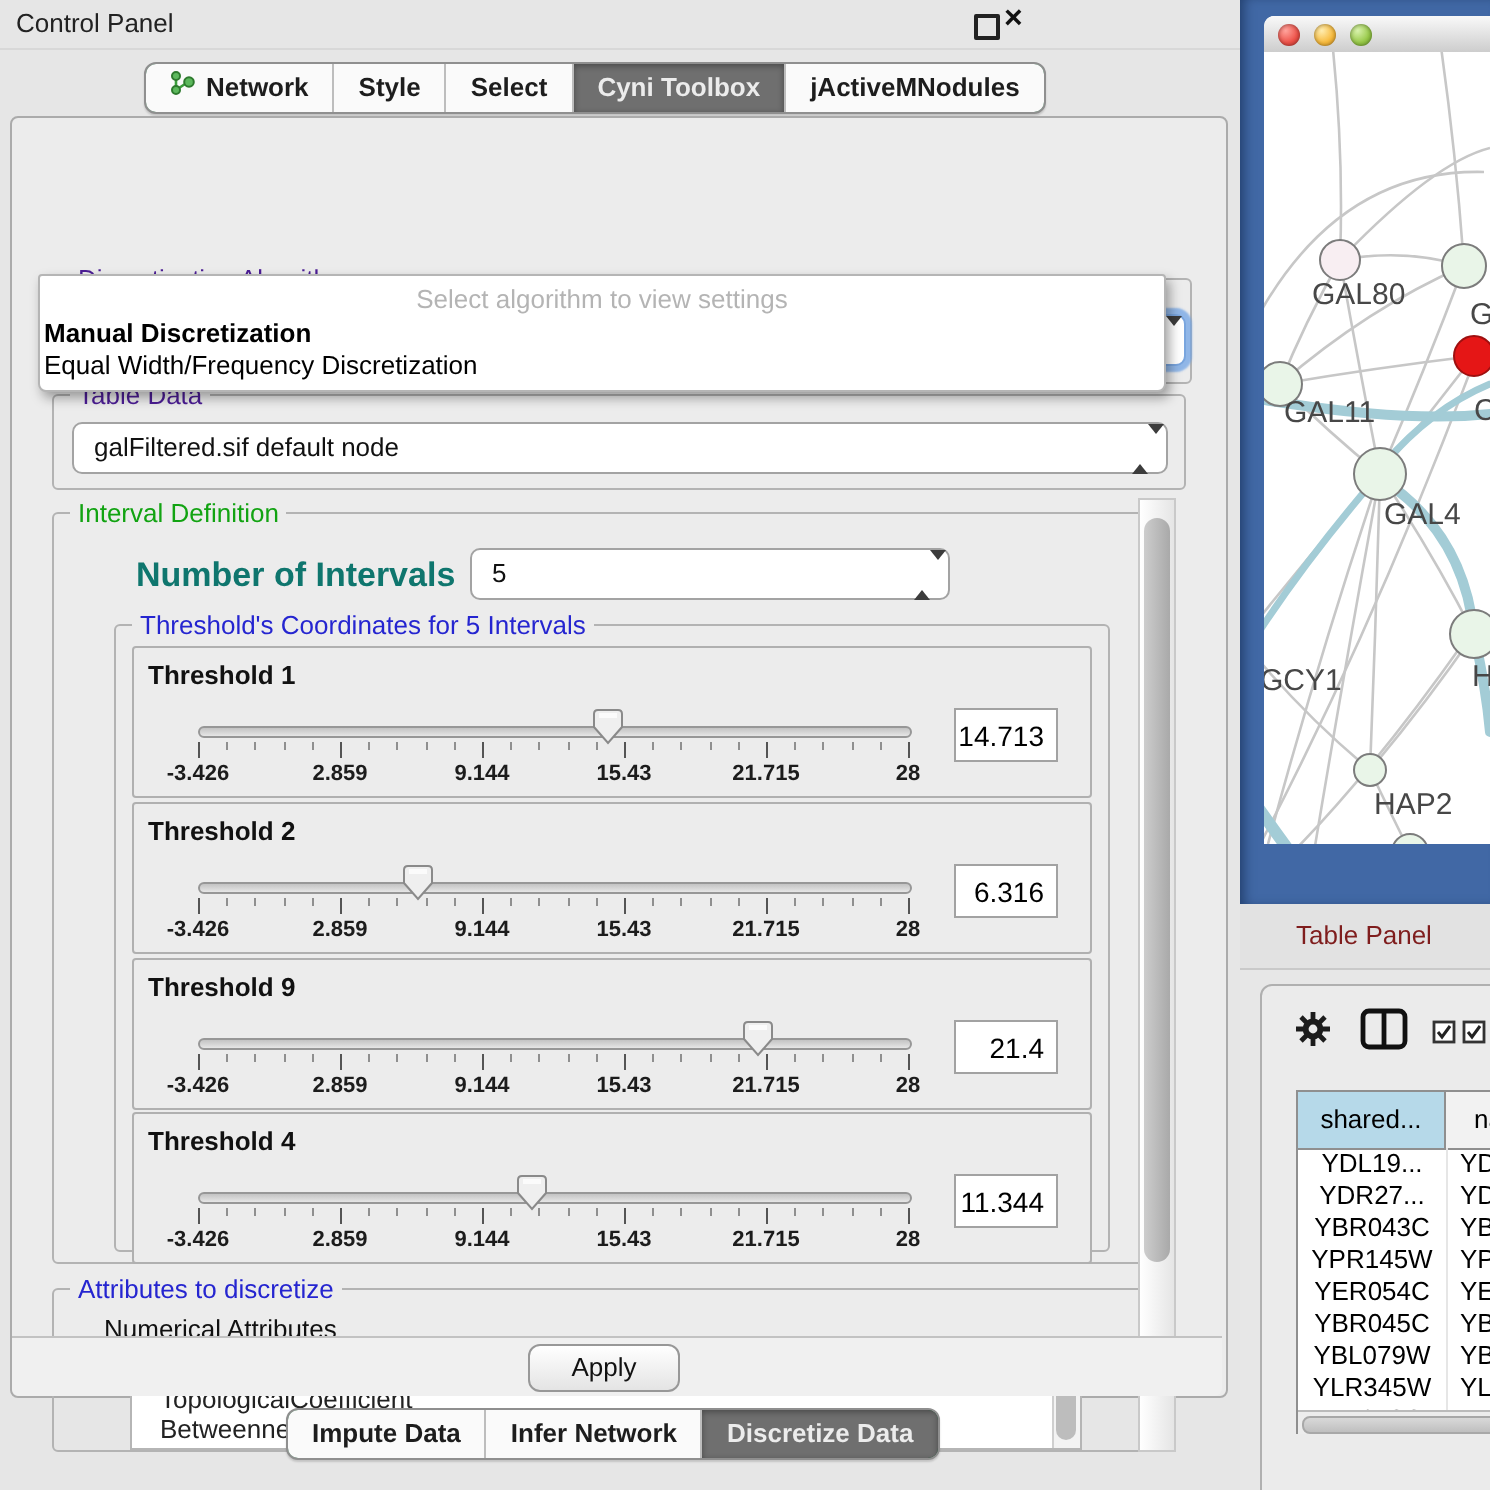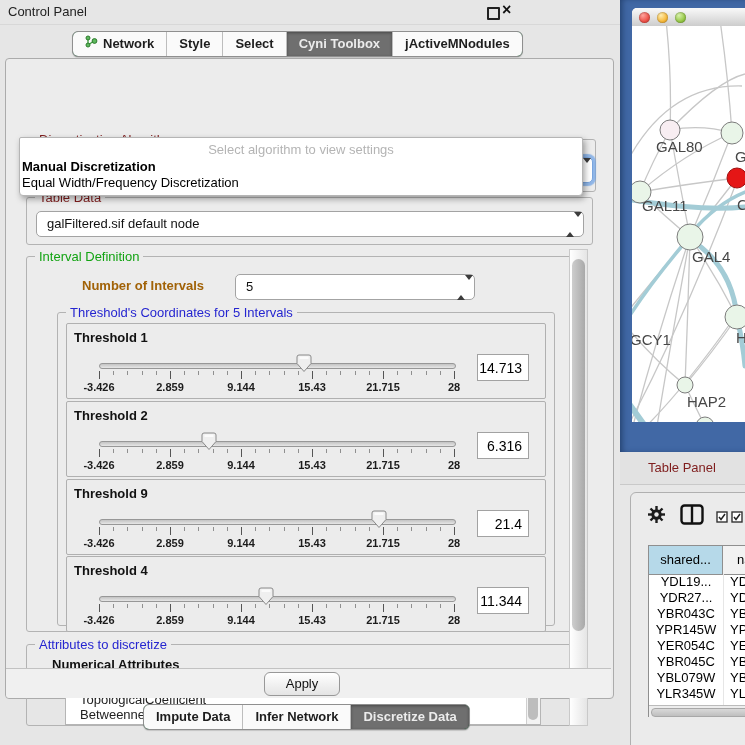--- a/index.html
+++ b/index.html
@@ -16,21 +16,21 @@
   .seg{padding:0 12px;line-height:24px;font-size:13px;font-weight:700;color:#1d1d1d;
     border-left:1px solid #bdbdbd;display:flex;align-items:center;gap:5px;background:#fafafa;}
   .seg:first-child{border-left:none;}
   .seg.active{background:#6f6f6f;color:#ececec;box-shadow:inset 0 1px 3px rgba(0,0,0,.35);}
   #tabs-top{left:72px;top:31px;}
   #tabs-bottom{left:143px;top:704px;}
   #main-frame{left:5px;top:58px;width:607px;height:639px;background:#ececec;
     border:1px solid #ababab;border-radius:4px;}
   .groupbox{border:1px solid #b3b3b3;border-radius:3px;}
   .gtitle{position:absolute;top:-8px;left:8px;background:#ececec;padding:0 4px;
-    font-size:13px;color:#7f1d1d;white-space:nowrap;}
+    font-size:13px;color:#4c1d95;white-space:nowrap;}
   .gtitle.green{color:#12a312;} .gtitle.blue{color:#2525d0;}
   .combo{background:#fff;border:1px solid #a3a3a3;border-radius:5px;height:24px;
     font-size:13px;color:#111;}
   .combo .val{position:absolute;left:10px;top:4px;}
   .stepper{position:absolute;right:8px;top:5px;width:9px;}
   .stp-up{width:0;height:0;border-left:4px solid transparent;border-right:4px solid transparent;
     border-bottom:5px solid #3c3c3c;margin-bottom:3px;}
   .stp-dn{width:0;height:0;border-left:4px solid transparent;border-right:4px solid transparent;
     border-top:5px solid #3c3c3c;}
   #disc-group{left:20px;top:80px;width:568px;height:51px;}
@@ -40,39 +40,39 @@
     border:1px solid #b5b5b5;border-radius:2px 2px 4px 4px;
     box-shadow:2px 3px 6px rgba(0,0,0,.35);z-index:20;}
   #algo-popup .hint{position:absolute;left:0;right:0;top:4px;text-align:center;
     font-size:13px;color:#b4b4b4;}
   .popup-item{position:absolute;left:2px;font-size:13px;color:#000;white-space:nowrap;}
   #td-group{left:20px;top:138px;width:565px;height:46px;}
   #td-combo{left:30px;top:152px;width:546px;}
   
   #scrollarea{left:14px;top:190px;width:562px;height:477px;overflow:hidden;}
   #interval-group{left:6px;top:7px;width:548px;height:374px;}
-  #noi-label{left:55px;top:21px;font-size:13px;font-weight:700;color:#a16207;}
+  #noi-label{left:41px;top:21px;font-size:17px;font-weight:700;color:#0f766e;}
   #noi-combo{left:208px;top:17px;width:238px;}
   #thr-group{left:30px;top:55px;width:496px;height:312px;}
   .thr-box{position:absolute;left:8px;width:478px;height:74px;background:#ececec;
     border:1px solid #b0b0b0;border-radius:2px;}
   .thr-title{position:absolute;left:7px;top:6px;font-size:13px;font-weight:700;color:#111;}
   .thr-track{position:absolute;left:32px;top:39px;width:355px;height:4px;border-radius:3px;
     border:1px solid #979797;background:linear-gradient(#c3c3c3,#e6e6e6);}
   .thr-thumb{position:absolute;top:30px;width:16px;height:19px;}
   .tick{position:absolute;width:1px;background:#8f8f8f;}
   .tick.major{height:8px;background:#555;}
   .tick.minor{height:4px;}
   .tick-label{position:absolute;width:60px;text-align:center;font-size:11px;
     font-weight:700;color:#1c1c1c;}
   .thr-value{position:absolute;left:410px;top:30px;width:52px;height:27px;background:#fff;
     border:1px solid #a2a2a2;font-size:14px;color:#000;text-align:right;
     line-height:27px;padding-right:6px;box-sizing:border-box;}
   #attr-group{left:6px;top:395px;width:548px;height:80px;}
-  #attr-sub{left:25px;top:12px;font-size:13px;font-weight:700;color:#111;}
+  #attr-sub{left:25px;top:12px;font-size:13px;font-weight:400;color:#111;}
   #attr-list{left:38px;top:30px;width:474px;height:48px;background:#fff;
     border:1px solid #b5b5b5;overflow:hidden;}
   .attr-item{font-size:13px;color:#222;padding-left:14px;line-height:15.5px;white-space:nowrap;}
   #attr-sb{position:absolute;right:0;top:0;width:13px;height:100%;background:#f3f3f3;
     border-left:1px solid #cfcfcf;}
   #attr-sb .thumb{position:absolute;left:1px;top:2px;width:10px;height:42px;
     border-radius:6px;background:#bdbdbd;}
   #v-scrollbar{left:563px;top:190px;width:19px;height:477px;border:1px solid #c9c9c9;
     background:linear-gradient(to right,#ffffff,#e5e5e5);box-sizing:border-box;}
   #v-scrollbar .thumb{position:absolute;left:2px;top:9px;width:13px;height:372px;

